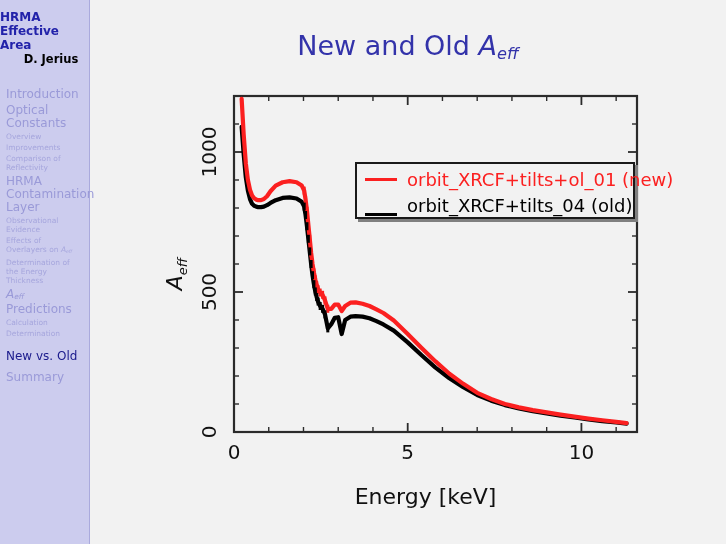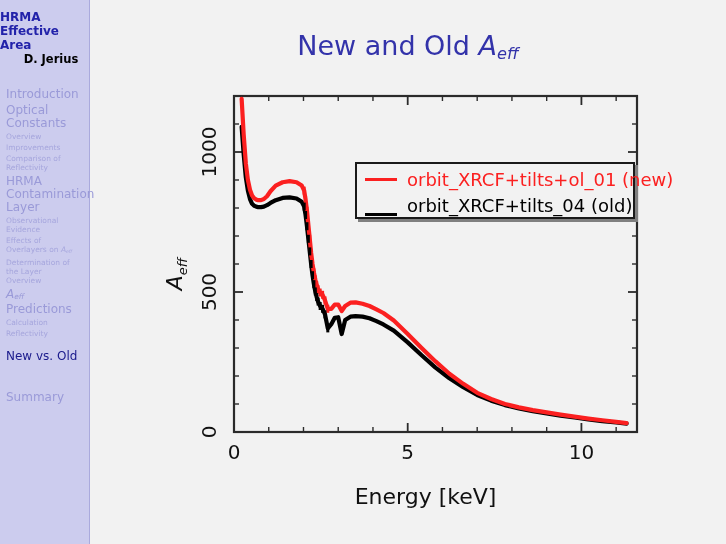--- a/index.html
+++ b/index.html
@@ -146,28 +146,28 @@
       <div class="nav-sec">Introduction</div>
 
       <div class="nav-sec">Optical Constants</div>
       <div class="nav-sub">Overview</div>
       <div class="nav-sub">Improvements</div>
       <div class="nav-sub">Comparison of Reflectivity</div>
 
       <div class="nav-sec">HRMA Contamination Layer</div>
       <div class="nav-sub">Observational Evidence</div>
       <div class="nav-sub">Effects of Overlayers on <i>A</i><span class="sub-eff">eff</span></div>
-      <div class="nav-sub">Determination of the Layer Overview</div>
+      <div class="nav-sub">Determination of the Energy Thickness</div>
 
       <div class="nav-sec"><i>A</i><span class="sub-eff">eff</span> Predictions</div>
       <div class="nav-sub">Calculation</div>
-      <div class="nav-sub">Reflectivity</div>
+      <div class="nav-sub">Determination</div>
 
       <div class="nav-sec current" style="margin-top:12px">New vs. Old</div>
-      <div class="nav-sec" style="margin-top:28px">Summary</div>
+      <div class="nav-sec" style="margin-top:8px">Summary</div>
     </div>
   </div>
 
   <div id="slide-title">
     <span>New and Old </span><span class="ital">A</span><span class="sub-eff2">eff</span>
   </div>
 
   <div id="plot-area">
     <svg id="plot-svg" width="530" height="430" viewBox="0 0 530 430">
       <g id="g-axes">

